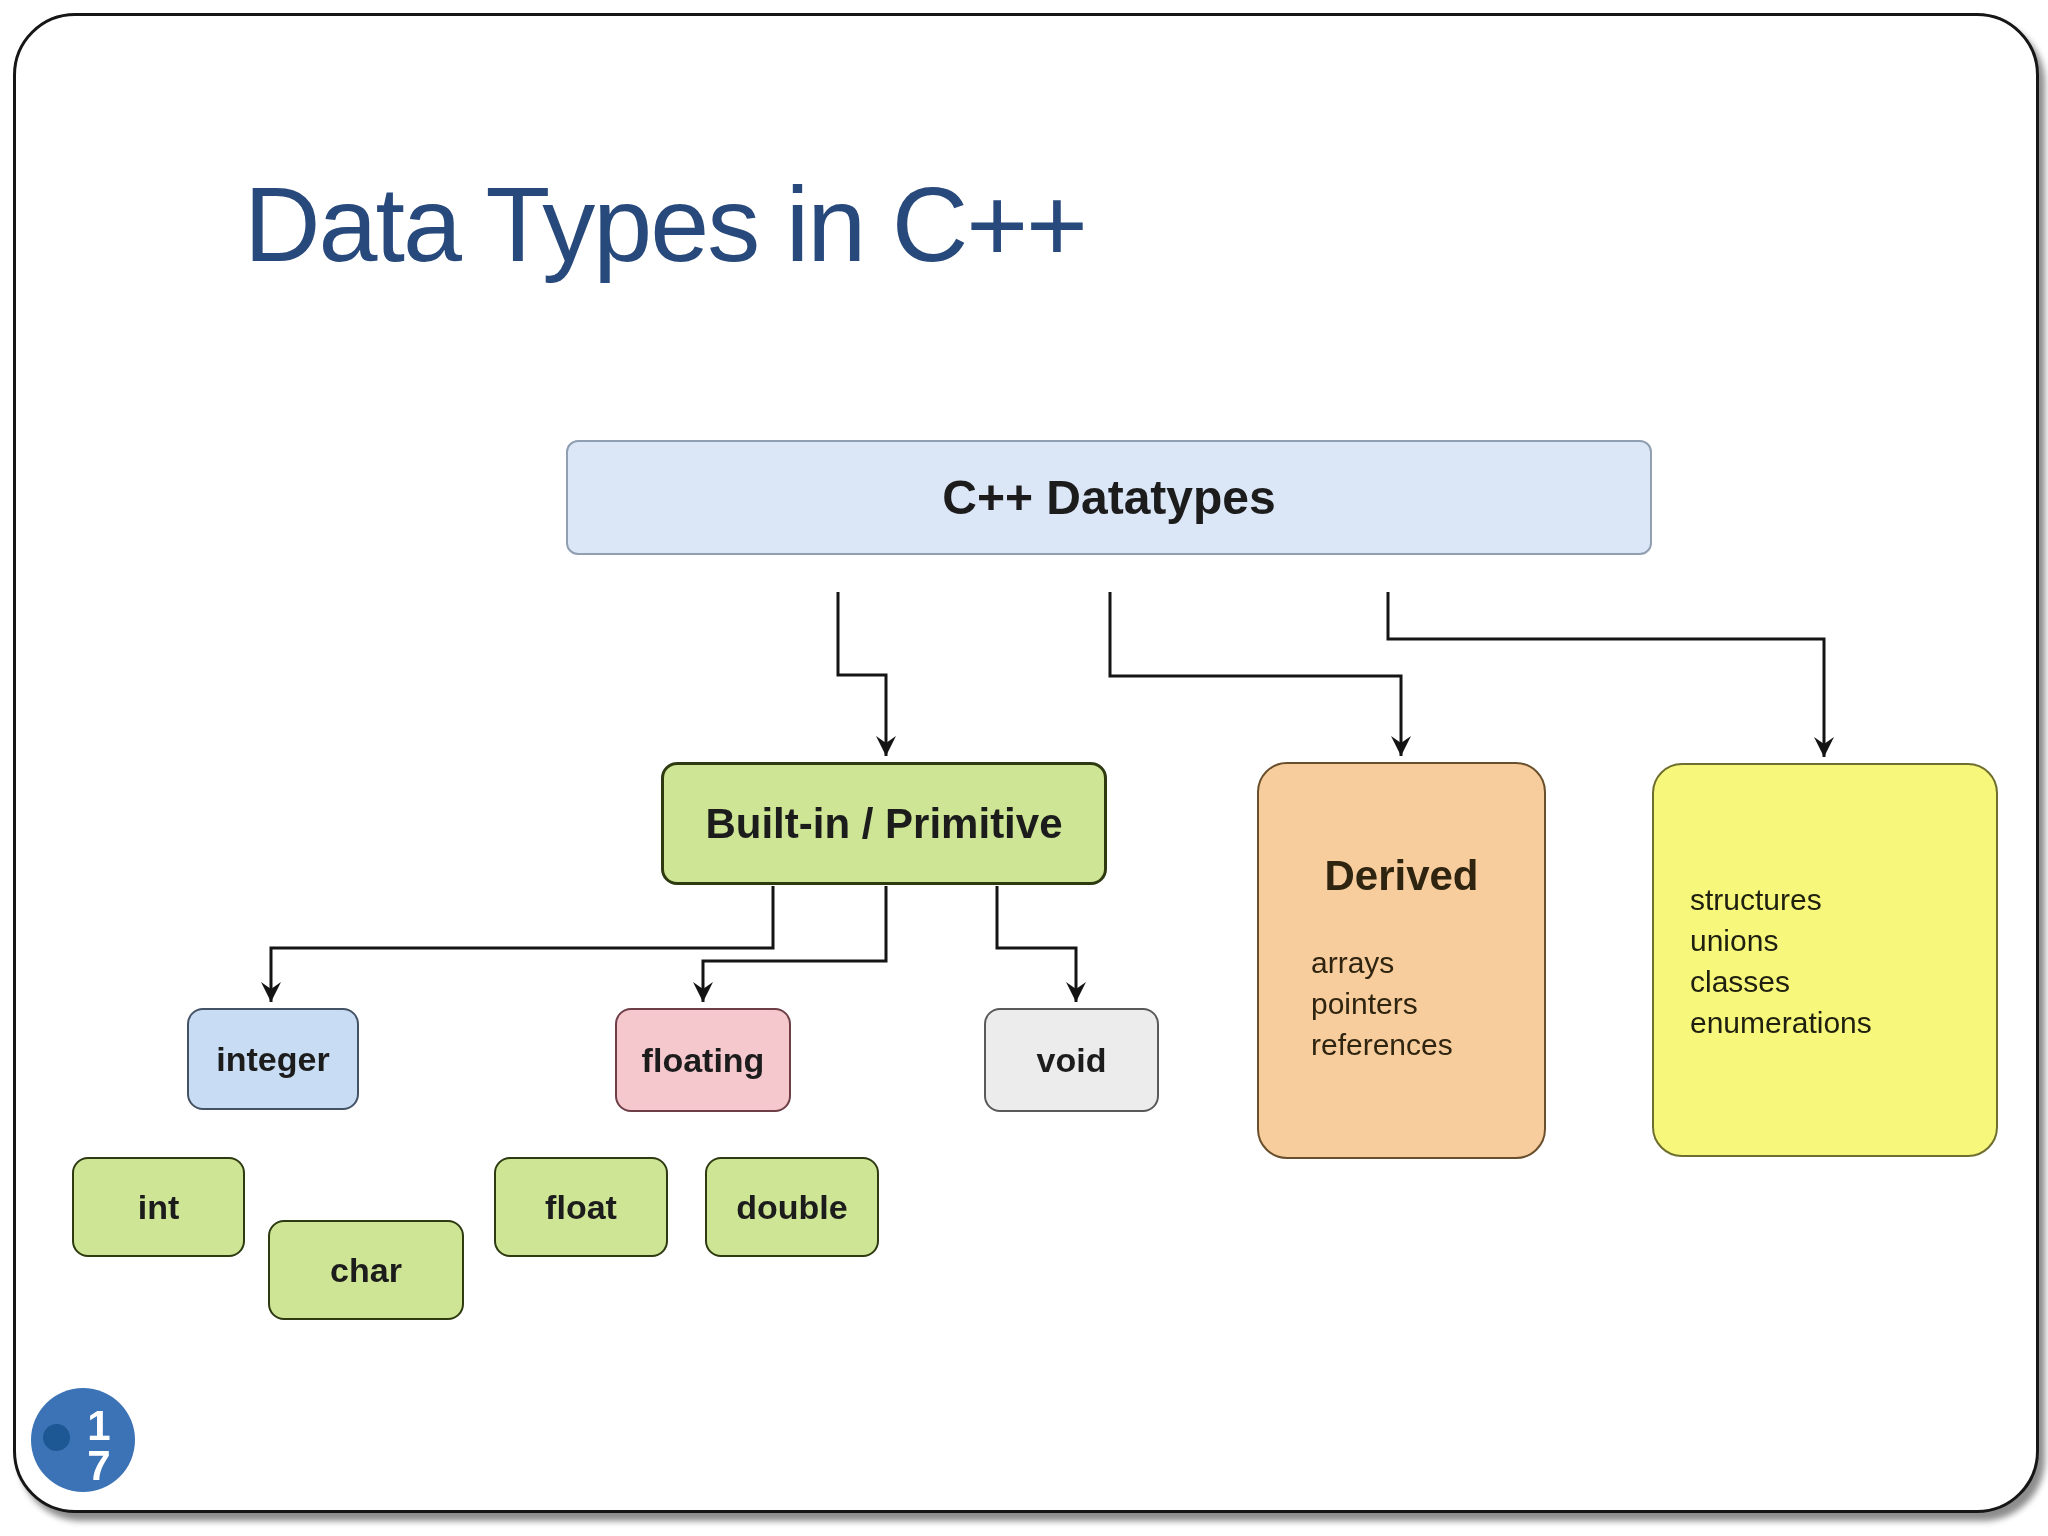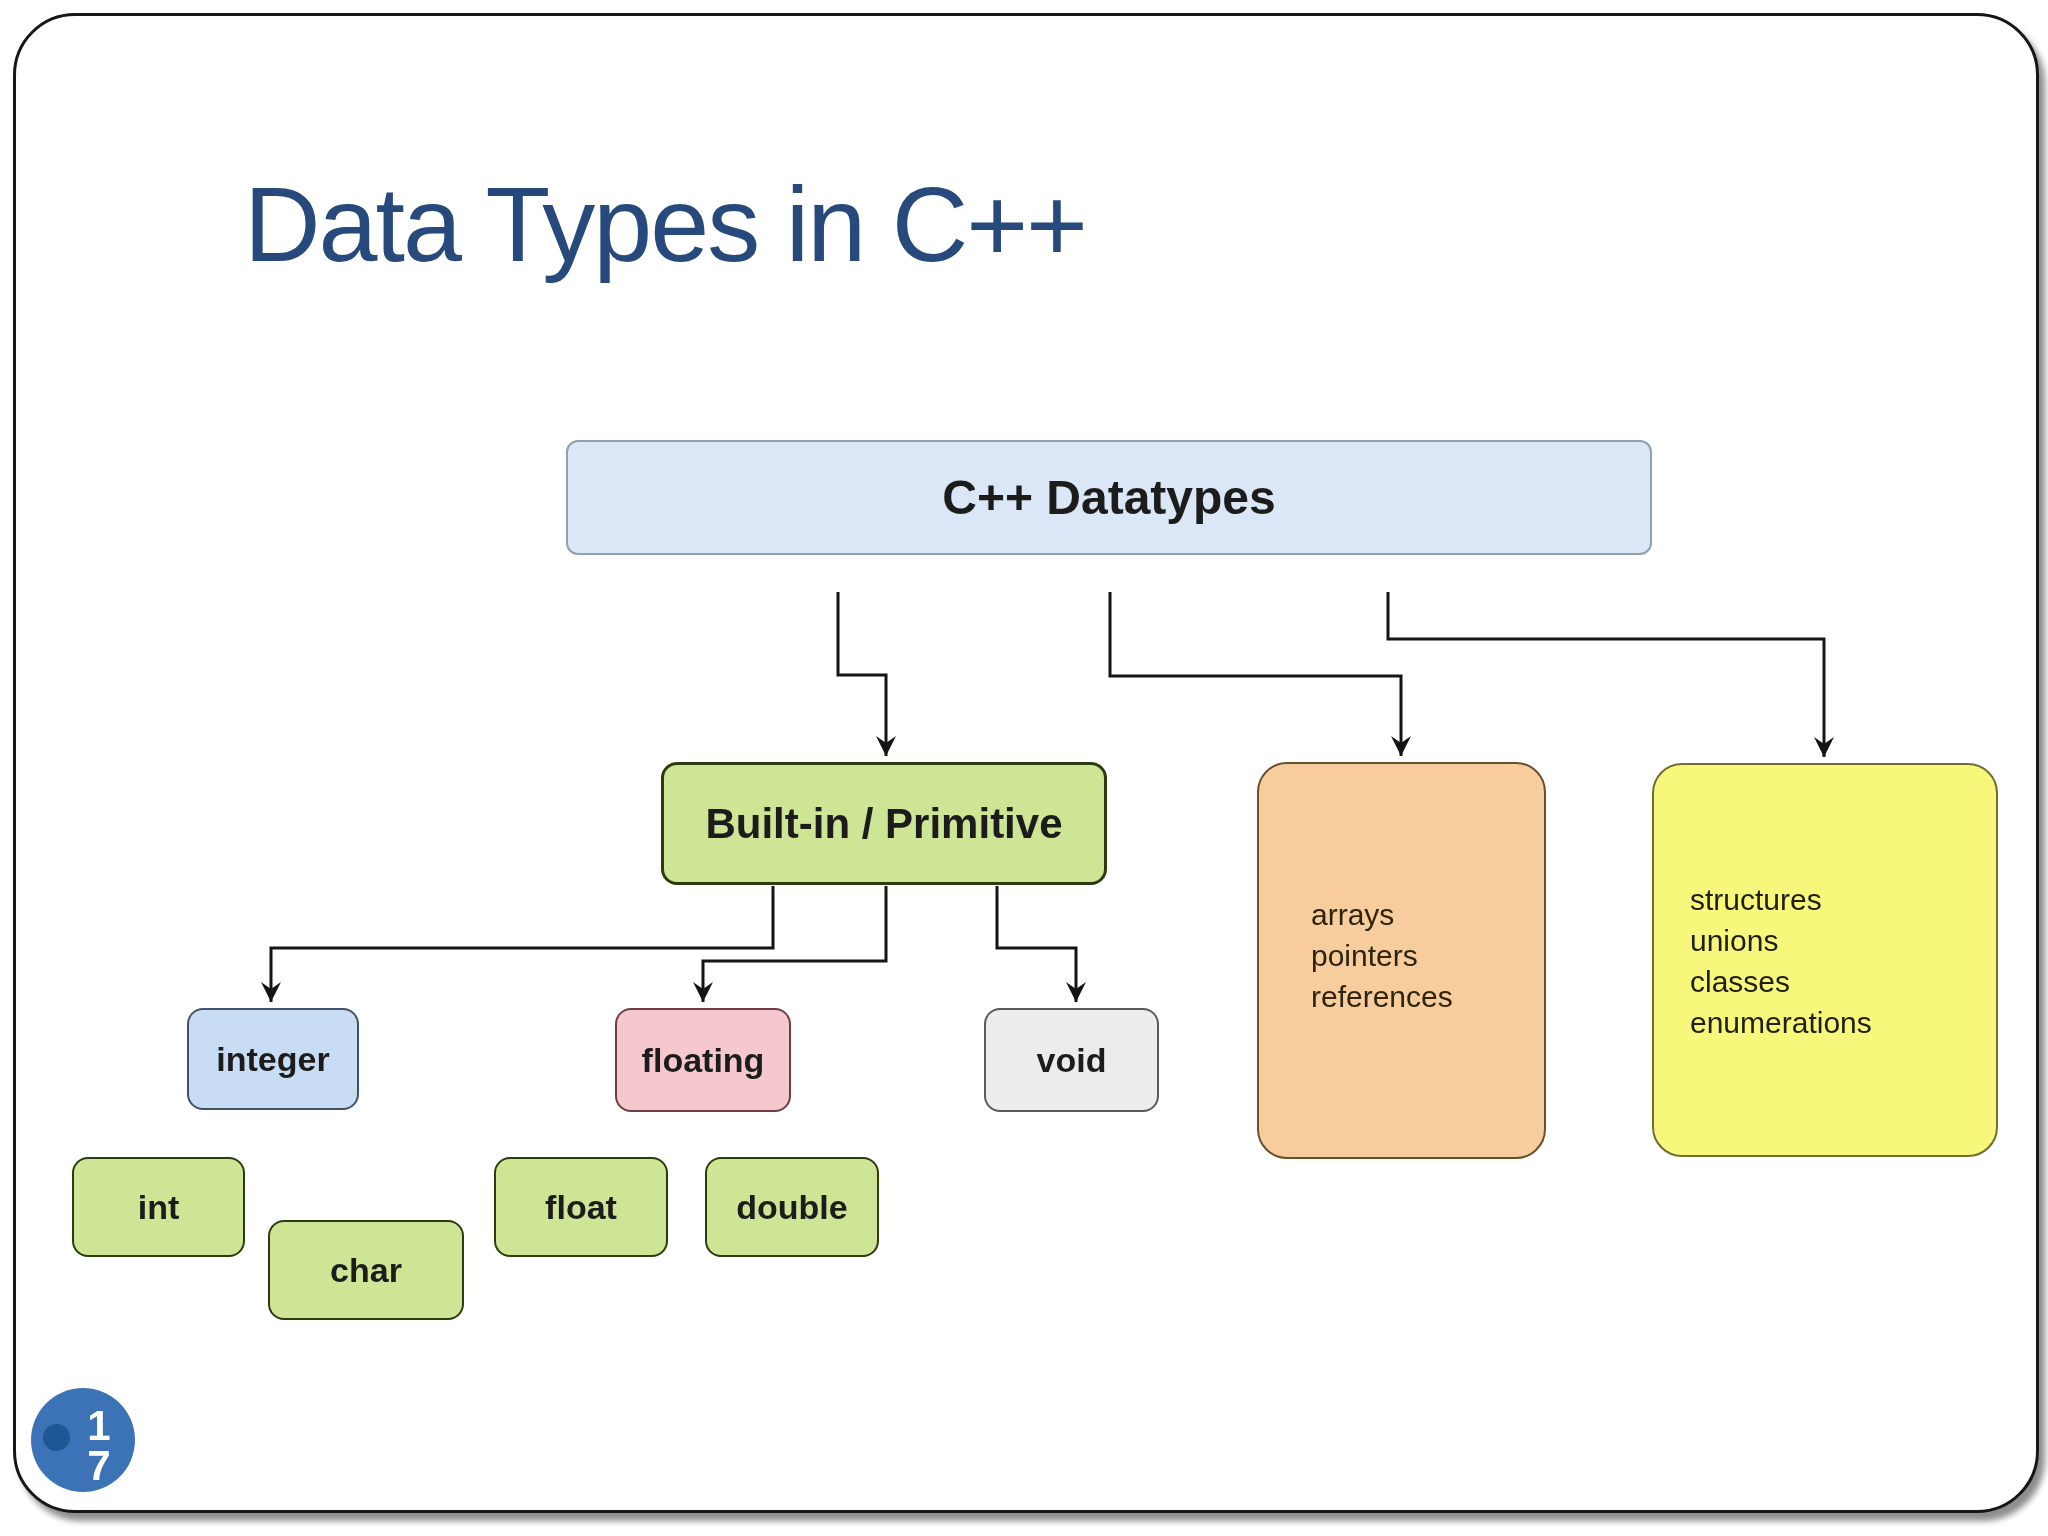--- a/index.html
+++ b/index.html
@@ -179,20 +179,21 @@
 
 <div class="node node-root">
   <span>C++ Datatypes</span>
 </div>
 
 <div class="node node-builtin">
   <span>Built-in / Primitive</span>
 </div>
 
 <div class="node node-tall node-derived">
+  <div class="node-title">Derived</div>
   <div class="node-list">
     <span>arrays</span>
     <span>pointers</span>
     <span>references</span>
   </div>
 </div>
 
 <div class="node node-tall node-userdefined">
   <div class="node-list">
     <span>structures</span>

